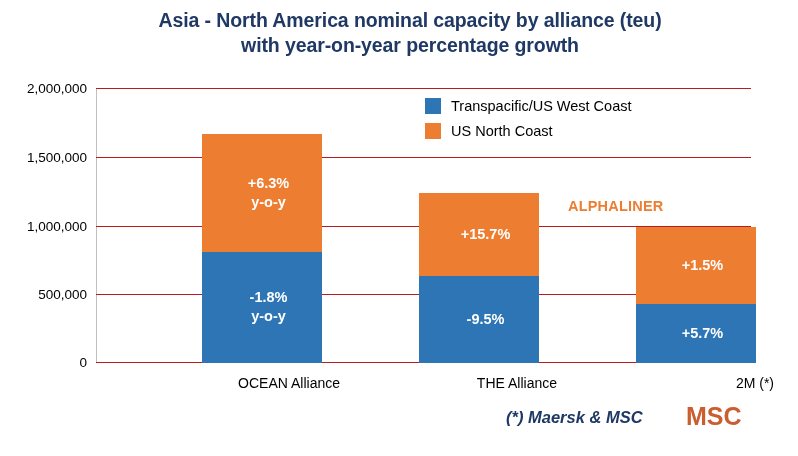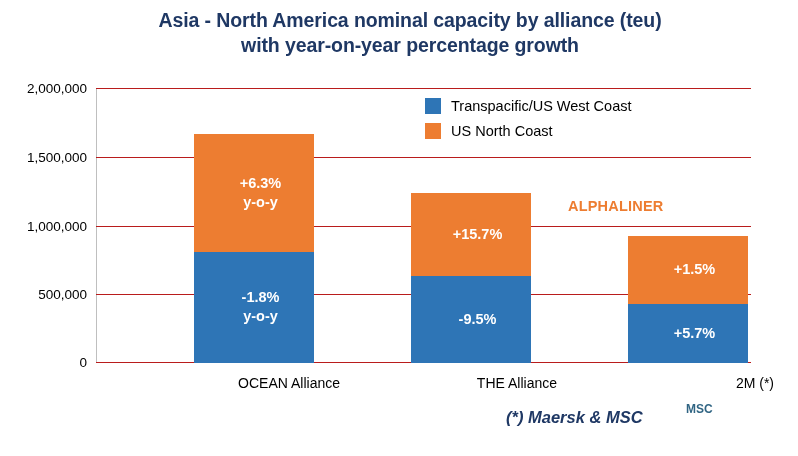--- a/index.html
+++ b/index.html
@@ -60,21 +60,21 @@
     font-size: 13.5px;
     color: #000000;
     white-space: nowrap;
   }
   .bar-group {
     position: absolute;
     bottom: 0;
   }
   .seg {
     position: absolute;
-    left: 4px;
+    left: 12px;
     width: 100%;
     display: flex;
     flex-direction: column;
     align-items: center;
     justify-content: center;
     color: #ffffff;
     font-size: 14.5px;
     font-weight: bold;
     line-height: 1.32;
     padding-left: 13px;
@@ -124,23 +124,23 @@
     font-size: 16.5px;
     font-style: italic;
     font-weight: bold;
     color: #1F3864;
     white-space: nowrap;
   }
   #watermark {
     position: absolute;
     left: 686px;
     top: 402px;
-    font-size: 12px;
-    font-weight: bold;
-    color: #0c4a6e;
+    font-size: 25px;
+    font-weight: bold;
+    color: #c2410c;
     opacity: 0.85;
     font-family: "Liberation Sans", sans-serif;
   }
 </style>
 </head>
 <body>
 
 <div id="chart-root">
 
   <div id="chart-title">
@@ -200,21 +200,21 @@
       <div class="seg upper" style="bottom:86.6px; height:83.2px;">
         <span>+15.7%</span>
       </div>
       <div class="cat-label">THE Alliance</div>
     </div>
 
     <div class="bar-group" style="left:528px; width:120px; height:136px;">
       <div class="seg lower" style="bottom:0; height:59.1px;">
         <span>+5.7%</span>
       </div>
-      <div class="seg upper" style="bottom:59.1px; height:68px;">
+      <div class="seg upper" style="bottom:59.1px; height:77px;">
         <span>+1.5%</span>
       </div>
       <div class="cat-label">2M (*)</div>
     </div>
 
   </div>
 
   <div id="footnote">(*) Maersk &amp; MSC</div>
   <div id="watermark">MSC</div>
 

